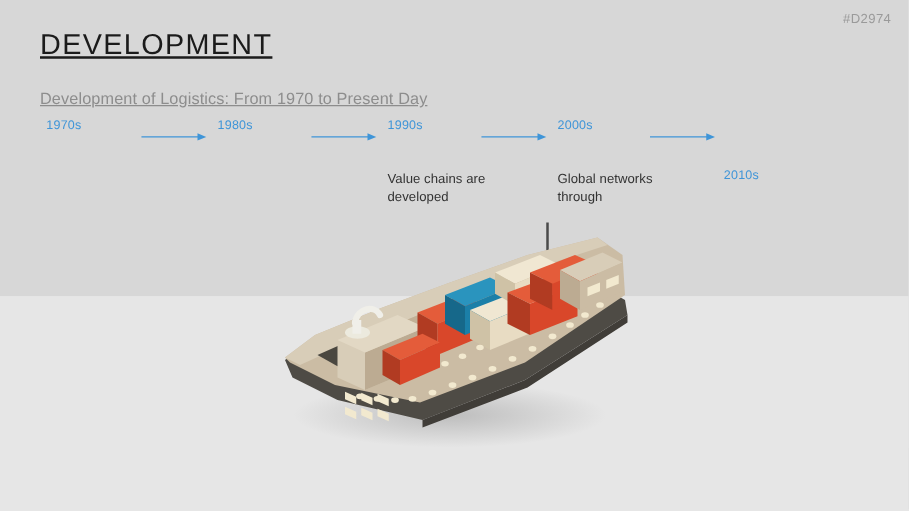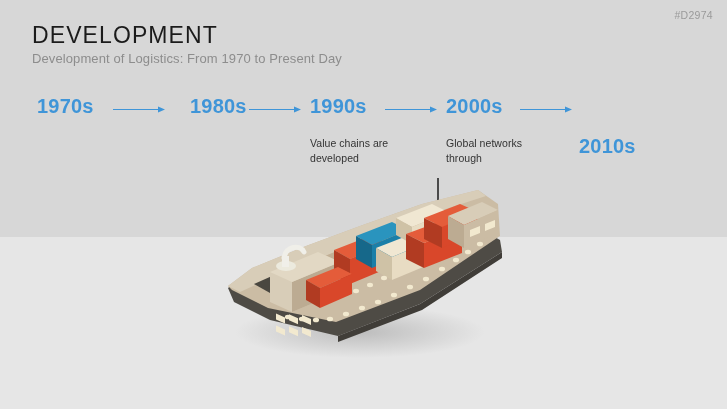--- a/index.html
+++ b/index.html
@@ -23,33 +23,33 @@
     position:absolute;left:0;top:237px;width:727px;height:172px;
     background:#e6e6e6;
   }
   .corner-tag{
     position:absolute;right:14px;top:9px;
     font-size:10.5px;color:#9a9a9a;letter-spacing:.3px;
   }
   .title{
     position:absolute;left:32px;top:24px;
     font-size:23px;font-weight:400;letter-spacing:1.1px;
-    color:#1b1b1b;line-height:1;
+    color:#1b1b1b;line-height:1;text-decoration:underline;
   }
   .subtitle{
-    position:absolute;left:32px;top:51px;
+    position:absolute;left:32px;top:71px;
     font-size:13px;font-weight:400;color:#8d8d8d;
-    letter-spacing:.1px;line-height:1.2;
+    letter-spacing:.1px;line-height:1.2;text-decoration:underline;
   }
   .timeline{
     position:absolute;left:0;top:95px;width:727px;height:26px;
   }
   .decade{
     position:absolute;top:0;
-    font-size:20px;font-weight:bold;color:#3f95d8;
+    font-size:10px;font-weight:normal;color:#3f95d8;
     letter-spacing:.2px;white-space:nowrap;
   }
   .arrow{
     position:absolute;top:10px;height:9px;
   }
   .arrow svg{display:block;}
   .col{
     position:absolute;top:136px;
     font-size:10.5px;line-height:15px;color:#333333;
     letter-spacing:.05px;
@@ -68,21 +68,21 @@
   <div class="band-top"></div>
   <div class="band-bottom"></div>
 
   <div class="corner-tag">#D2974</div>
 
   <div class="title">DEVELOPMENT</div>
   <div class="subtitle">Development of Logistics: From 1970 to Present Day</div>
 
   <div class="timeline">
     <div class="decade" style="left:37px;">1970s</div>
-    <div class="decade" style="left:190px;">1980s</div>
+    <div class="decade" style="left:174px;">1980s</div>
     <div class="decade" style="left:310px;">1990s</div>
     <div class="decade" style="left:446px;text-align:center;">2000s</div>
     <div class="decade" style="left:579px;margin-top:40px;">2010s</div>
 
     <div class="arrow" style="left:113px;">
       <svg width="53" height="9" viewBox="0 0 53 9">
         <line x1="0" y1="4.5" x2="46" y2="4.5" stroke="#3f95d8" stroke-width="1.1"></line>
         <polygon points="45,1.6 52,4.5 45,7.4" fill="#3f95d8"></polygon>
       </svg>
     </div>

